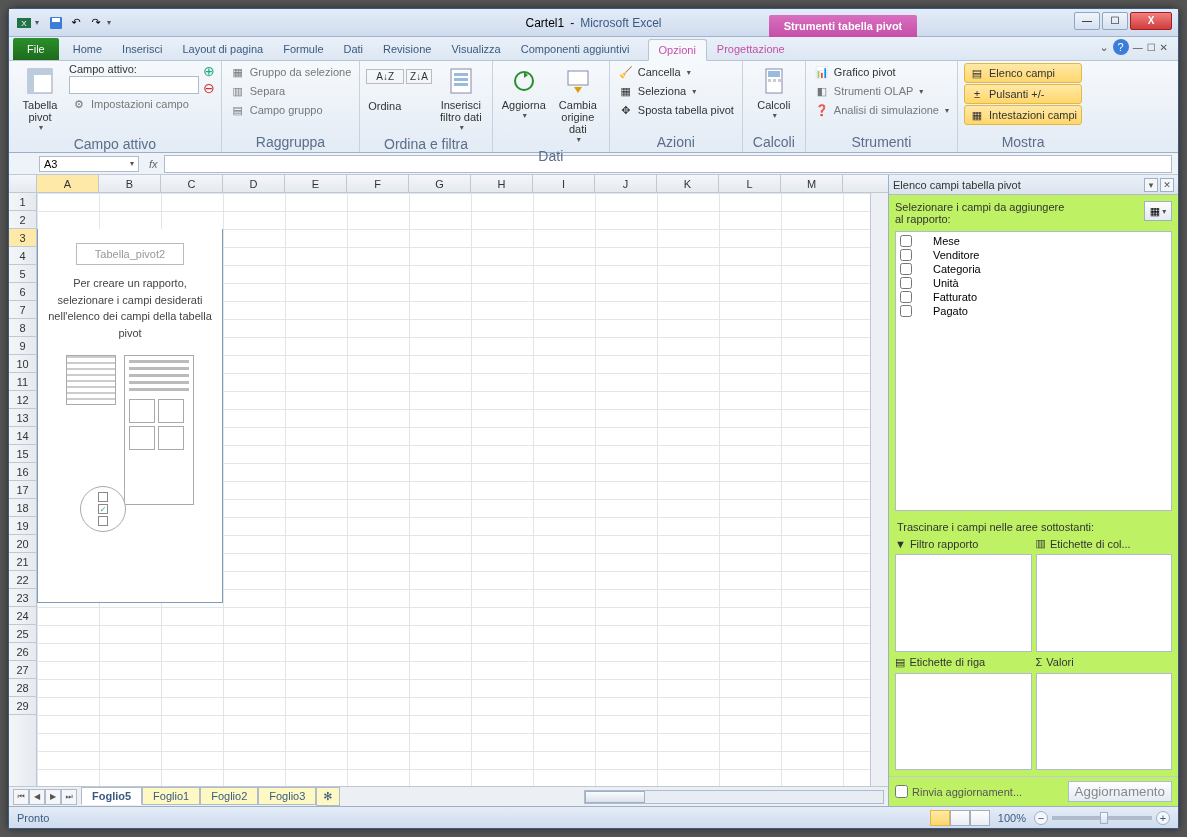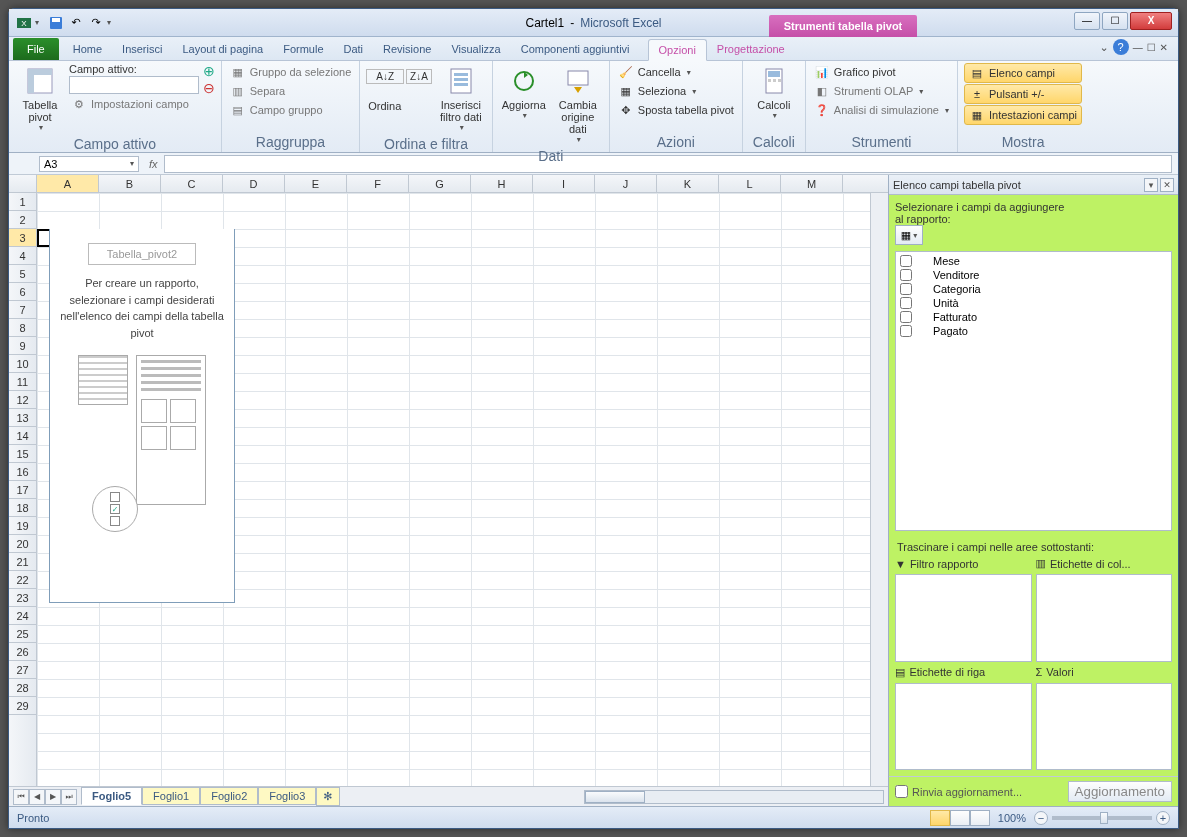--- a/index.html
+++ b/index.html
@@ -56,21 +56,21 @@
 .col-h.active { background: #ffe9a8; }
 .grid-body { flex: 1; display: flex; overflow: hidden; position: relative; }
 .row-headers { width: 28px; background: linear-gradient(90deg,#f4f6f9,#e5eaf0); border-right: 1px solid #c0c8d2; }
 .row-h { height: 18px; border-bottom: 1px solid #c0c8d2; text-align: center; font-size: 11px; color: #333; line-height: 18px; }
 .row-h.active { background: #ffe9a8; }
 .cells { flex: 1; position: relative; background: #fff; }
 .gridlines { position: absolute; inset: 0;
   background-image: linear-gradient(to right, #e0e5ea 1px, transparent 1px), linear-gradient(to bottom, #e0e5ea 1px, transparent 1px);
   background-size: 62px 18px; }
 .active-cell { position: absolute; left: 0; top: 36px; width: 62px; height: 18px; border: 2px solid #000; background: #fff; }
-.pivot-placeholder { position: absolute; left: 12px; top: 36px; width: 186px; height: 374px; border-right: 1px solid #7f9db9; border-bottom: 1px solid #7f9db9; border-left: 1px solid #7f9db9; background: #fff; padding: 10px; font-size: 11px; color: #666; display:flex; flex-direction:column; align-items:center; z-index: 2; }
+.pivot-placeholder { position: absolute; left: 0px; top: 36px; width: 186px; height: 374px; border-right: 1px solid #7f9db9; border-bottom: 1px solid #7f9db9; border-left: 1px solid #7f9db9; background: #fff; padding: 10px; font-size: 11px; color: #666; display:flex; flex-direction:column; align-items:center; z-index: 2; }
 .pvt-name { border: 1px solid #bbb; padding: 4px 18px; color: #999; margin-top: 4px; margin-bottom: 10px; }
 .pvt-instr { text-align: center; line-height: 1.5; color: #444; }
 .pvt-illus { margin-top: 14px; display:flex; gap:8px; }
 .pvt-illus .tbl { width:50px; height:50px; border:1px solid #aaa; background: repeating-linear-gradient(#ccc 0 2px, #fff 2px 6px); }
 .pvt-illus .doc { width:70px; height:150px; border:1px solid #aaa; padding:4px; display:flex; flex-direction:column; gap:4px; }
 .pvt-illus .doc .ln { height:3px; background:#bbb; }
 .pvt-illus .doc .sq { display:flex; flex-wrap:wrap; gap:3px; margin-top:4px; }
 .pvt-illus .doc .sq div { width:26px; height:24px; border:1px solid #aaa; }
 .pvt-circle { position:absolute; bottom:70px; left:42px; width:46px; height:46px; border:1px solid #aaa; border-radius:50%; background:#fff; display:flex; flex-direction:column; align-items:center; justify-content:center; gap:2px; }
 .pvt-circle .chk { width:10px; height:10px; border:1px solid #888; display:flex; align-items:center; justify-content:center; font-size:8px; color:#2a8; }
@@ -84,21 +84,21 @@
 .hscroll { flex:1; display:flex; align-items:center; justify-content:center; }
 .hscroll-bar { width: 300px; height: 14px; border:1px solid #b0bccb; background:#e8edf3; margin-left:auto; margin-right:4px; position:relative;}
 .hscroll-thumb { position:absolute; left:0; top:0; bottom:0; width:60px; background:linear-gradient(#f9fbfd,#dbe3ed); border:1px solid #9fb0c4;}
 
 
 .taskpane { width: 290px; border-left: 1px solid #a0b0c4; background: #bef264; display: flex; flex-direction: column; font-size: 11px; }
 .tp-header { height: 20px; background: linear-gradient(#eaf0f7,#dbe4ef); border-bottom: 1px solid #b0bccb; display:flex; align-items:center; padding:0 4px; justify-content:space-between; }
 .tp-title { color:#333; }
 .tp-hbtns { display:flex; gap:2px; }
 .tp-hbtn { width:14px; height:14px; border:1px solid #9fb0c4; background:#f4f6f9; font-size:9px; text-align:center; line-height:12px; color:#555;}
-.tp-sub { padding: 6px; display:flex; justify-content:space-between; align-items:flex-start;flex-direction:column; }
+.tp-sub { padding: 6px; display:flex; justify-content:space-between; align-items:flex-start; }
 .tp-sub-text { max-width: 180px; color:#333; }
 .tp-toolbtn { width:28px; height:20px; border:1px solid #9fb0c4; background:linear-gradient(#fefefe,#e3ebf4); display:flex; align-items:center; justify-content:center; }
 .field-list { flex:0 0 auto; margin:0 6px 6px 6px; border:1px solid #b0bccb; background:#fff; height: 280px; overflow:auto; padding:2px;}
 .field-item { display:flex; align-items:center; gap:21px; padding:1px 2px; }
 .field-item input { width:12px; height:12px; }
 .tp-areas-label { padding: 4px 8px; color:#333; }
 .areas-grid { flex:1; display:grid; grid-template-columns:1fr 1fr; grid-template-rows:auto 1fr auto 1fr; gap:4px; padding:0 6px 6px 6px; }
 .area-hdr { display:flex; align-items:center; gap:4px; font-size:11px; color:#333; }
 .area-box { border:1px solid #b0bccb; background:#fff; min-height:80px; }
 .tp-footer { display:flex; align-items:center; justify-content:space-between; padding:4px 6px; border-top:1px solid #c0cad6; }

